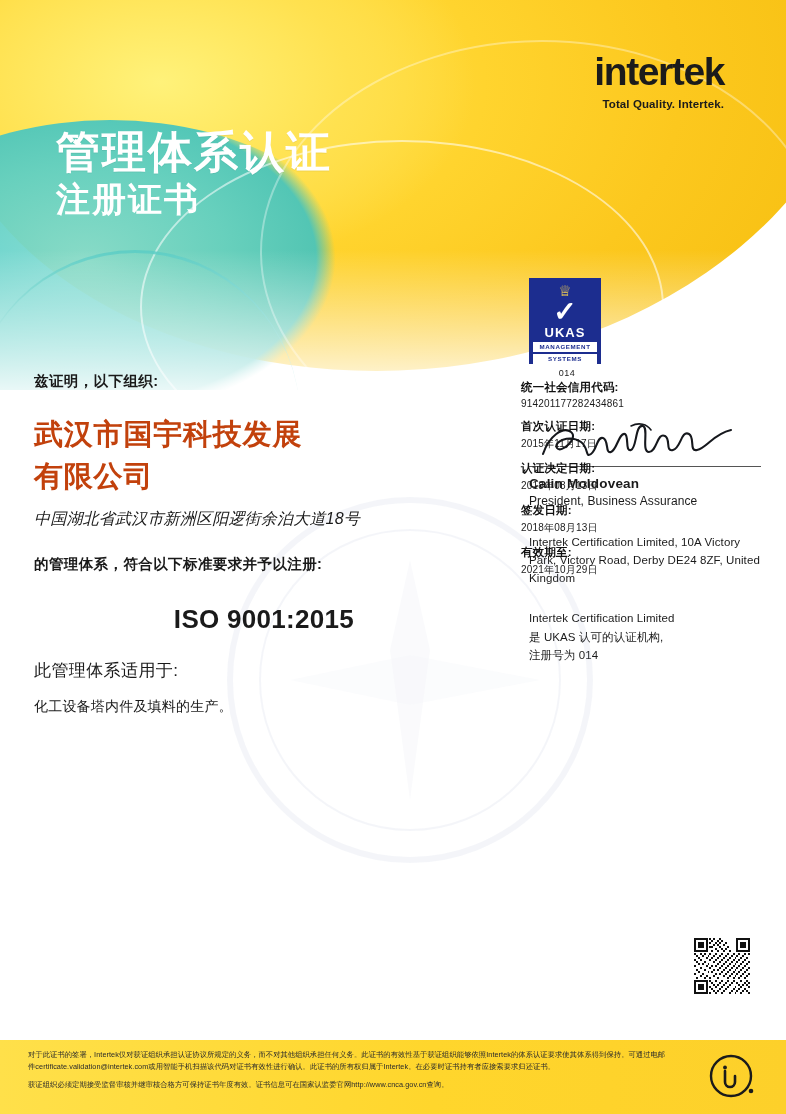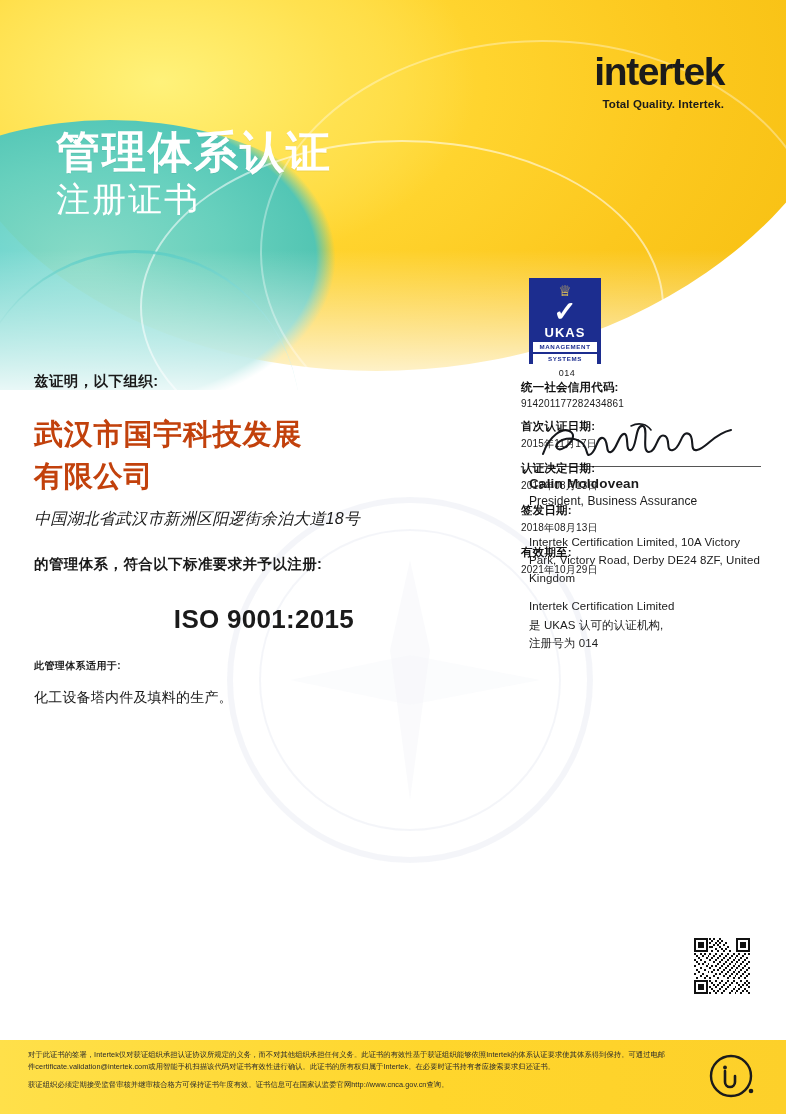--- a/index.html
+++ b/index.html
@@ -113,21 +113,21 @@
   .cert-title-1 {
     font-size: 44px;
     font-weight: bold;
     color: #ffffff;
     letter-spacing: 2px;
     line-height: 1.18;
     text-shadow: 0 1px 0 rgba(0,0,0,.06);
   }
   .cert-title-2 {
     font-size: 34px;
-    font-weight: normal;
+    font-weight: bold;
     color: #ffffff;
     letter-spacing: 2px;
     line-height: 1.25;
   }
 
   
   .watermark {
     position: absolute;
     left: 160px; top: 400px;
     width: 500px; height: 560px;
@@ -176,22 +176,22 @@
     letter-spacing: .4px;
   }
   .std-code {
     font-size: 26px;
     font-weight: bold;
     margin-top: 30px;
     letter-spacing: .3px;
     text-align: center;
   }
   .line-scope-label {
-    font-size: 10px;
-    font-weight: bold;
+    font-size: 17px;
+    font-weight: normal;
     margin-top: 24px;
     letter-spacing: .4px;
   }
   .scope-text {
     font-size: 14px;
     margin-top: 16px;
     letter-spacing: .2px;
   }
 
   
@@ -292,21 +292,21 @@
   }
   .addr-block {
     font-size: 11.5px;
     line-height: 1.55;
     margin-top: 26px;
     letter-spacing: .1px;
   }
   .accred-block {
     font-size: 11.5px;
     line-height: 1.6;
-    margin-top: 10px;
+    margin-top: 22px;
     letter-spacing: .1px;
   }
 
   
   .qr {
     position: absolute;
     left: 694px; top: 938px;
     width: 56px; height: 56px;
     z-index: 6;
   }

